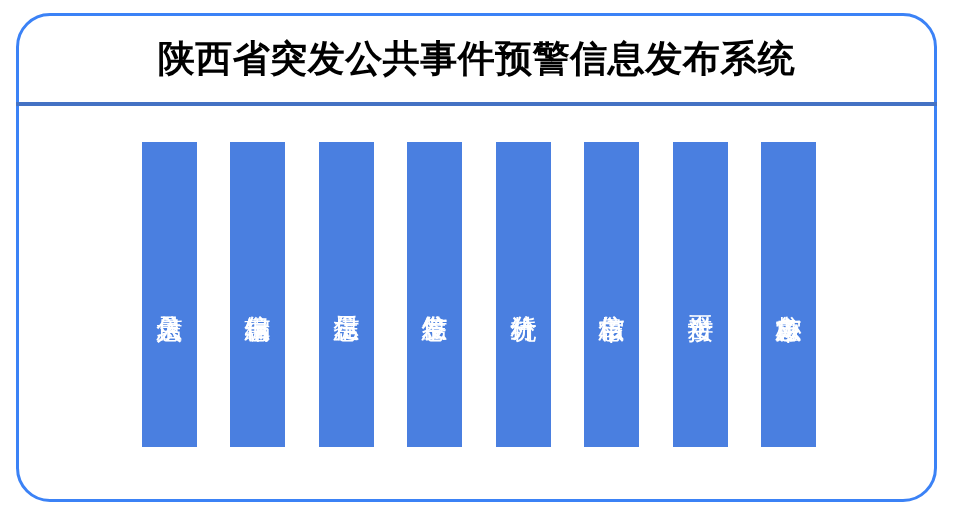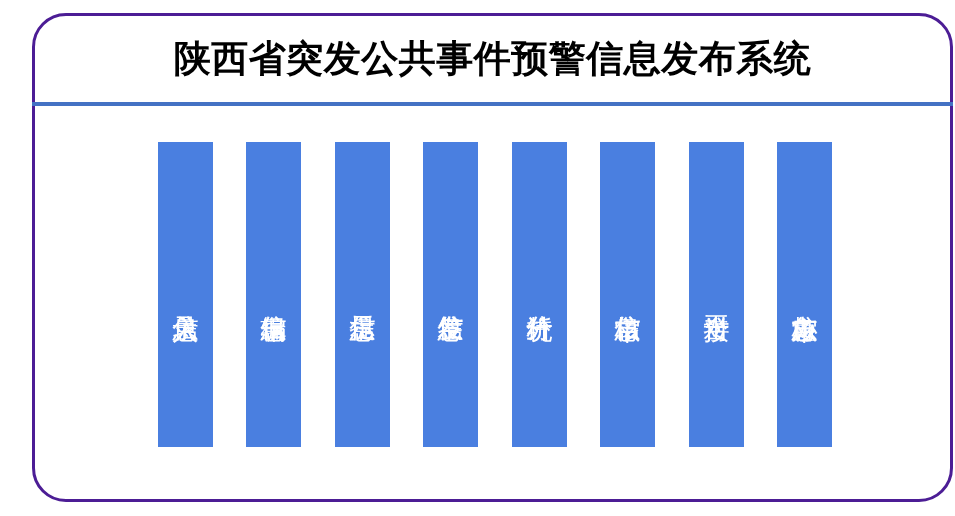--- a/index.html
+++ b/index.html
@@ -17,26 +17,26 @@
   #diagram-canvas {
     position: relative;
     width: 955px;
     height: 516px;
     background: #ffffff;
   }
 
   
   #outer-frame {
     position: absolute;
-    left: 32px;
+    left: 16px;
     top: 13px;
     width: 921px;
     height: 489px;
     box-sizing: border-box;
-    border: 3px solid #4c1d95;
+    border: 3px solid #3b82f6;
     border-radius: 34px;
     background: #ffffff;
   }
 
   
   #header-band {
     position: absolute;
     left: 0;
     top: 0;
     width: 100%;

